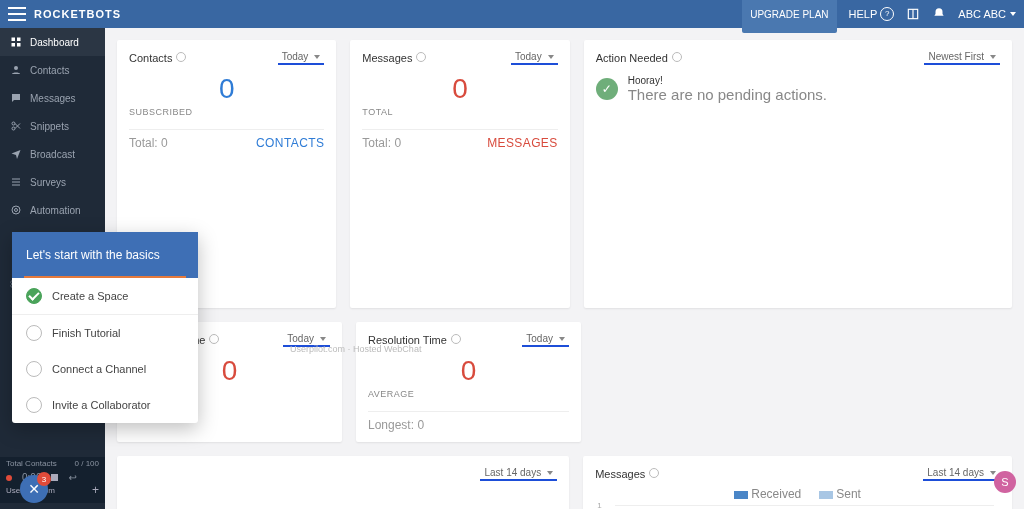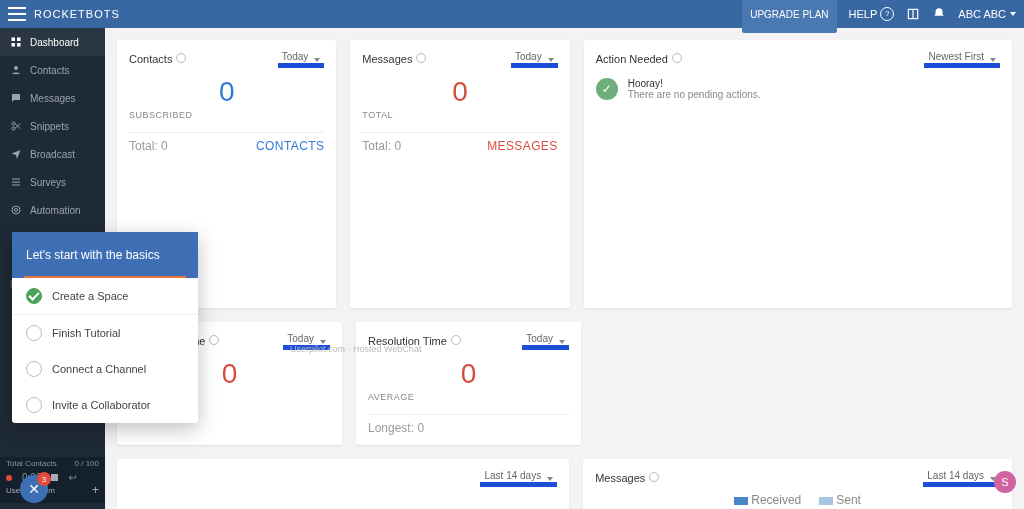--- a/index.html
+++ b/index.html
@@ -1,35 +1,35 @@
 <!DOCTYPE html>
 <html><head>
 <meta charset="utf-8">
 <style>
 *{box-sizing:border-box;margin:0;padding:0;font-family:Arial,Helvetica,sans-serif}
 body{background:#f3f3f5;width:1024px;height:509px;overflow:hidden;position:relative}
 .topbar{height:28px;background:#3967a2;display:flex;align-items:center;color:#fff;padding:0 8px;font-size:11px}
 .hamburger{width:18px;height:14px;display:flex;flex-direction:column;justify-content:space-between;margin-right:8px;cursor:pointer}
 .hamburger span{height:2px;background:#fff}
-.logo{letter-spacing:1px;font-weight:400}
+.logo{letter-spacing:1px;font-weight:700}
 .top-right{margin-left:auto;display:flex;align-items:center;gap:12px}
 .upgrade{background:#4a78b0;padding:13px 8px;border-radius:2px;font-size:10px;cursor:pointer}
 .topicon{width:14px;height:14px;display:inline-block;cursor:pointer;position:relative}
 .sidebar{position:absolute;top:28px;left:0;width:105px;height:481px;background:#1f2a38;color:#9aa3b0;font-size:10px}
 .side-item{display:flex;align-items:center;gap:8px;padding:8px 10px;cursor:pointer}
 .side-item.active{background:#2b3644;color:#fff}
 .side-item .sicon{width:12px;height:12px;display:inline-block}
 .side-sep{height:18px}
 .content{position:absolute;top:28px;left:105px;right:0;bottom:0;padding:12px;overflow:hidden}
 .row{display:flex;gap:14px;margin-bottom:14px}
 .card{background:#fff;border-radius:2px;box-shadow:0 1px 2px rgba(0,0,0,.08);padding:10px 12px;font-size:10px;color:#555}
 .card-h{display:flex;align-items:center;justify-content:space-between;margin-bottom:6px}
 .card-h .title{font-weight:500;color:#333;font-size:11px}
 .info-icon{width:10px;height:10px;border:1px solid #bbb;border-radius:50%;display:inline-block;margin-left:4px}
-.sel{display:flex;align-items:flex-end;gap:6px;border-bottom:5px solid #1d4ed8;padding:1px 4px;cursor:pointer;color:#666;font-size:10px}
+.sel{display:flex;align-items:center;gap:6px;border-bottom:2px solid #1d4ed8;padding:1px 4px;cursor:pointer;color:#666;font-size:10px}
 .sel .caret{width:0;height:0;border-left:3px solid transparent;border-right:3px solid transparent;border-top:4px solid #888}
 .big-num{text-align:center;color:#2f7cd6;font-size:28px;font-weight:400;margin-top:8px}
 .big-num.red{color:#d84b3d}
 .sublabel{text-align:left;color:#888;font-size:9px;letter-spacing:.5px;margin-top:2px;margin-bottom:12px}
 .card-foot{display:flex;justify-content:space-between;border-top:1px solid #eee;padding-top:6px;font-size:12px;color:#999}
 .link-blue{color:#2f7cd6;font-weight:500;letter-spacing:.4px;cursor:pointer}
 .link-red{color:#d84b3d;font-weight:500;letter-spacing:.4px;cursor:pointer}
 .action-body{display:flex;align-items:center;gap:10px;margin-top:10px}
 .check-circle{width:22px;height:22px;border-radius:50%;background:#6fae7a;display:flex;align-items:center;justify-content:center;color:#fff;font-size:12px}
 .chart-card{position:relative}
@@ -201,21 +201,21 @@
         <div><span class="title">Action Needed</span><span class="info-icon"></span></div>
         <div class="sel">
             <span>Newest First</span>
             <span class="caret"></span>
           </div>
       </div>
       <div class="action-body">
         <div class="check-circle">✓</div>
         <div>
           <div style="font-weight:500;color:#333">Hooray!</div>
-          <div style="color:#888;font-size:10px">There are no pending actions.</div>
+          <div style="color:#888;font-size:15px">There are no pending actions.</div>
         </div>
       </div>
       <div style="position:absolute;bottom:10px;left:12px;font-size:9px;color:#999"><span>Total:</span> <span>0</span></div>
     </div>
   </div>
 
   <div class="row">
 
     <div class="card w-small">
       <div class="card-h">

